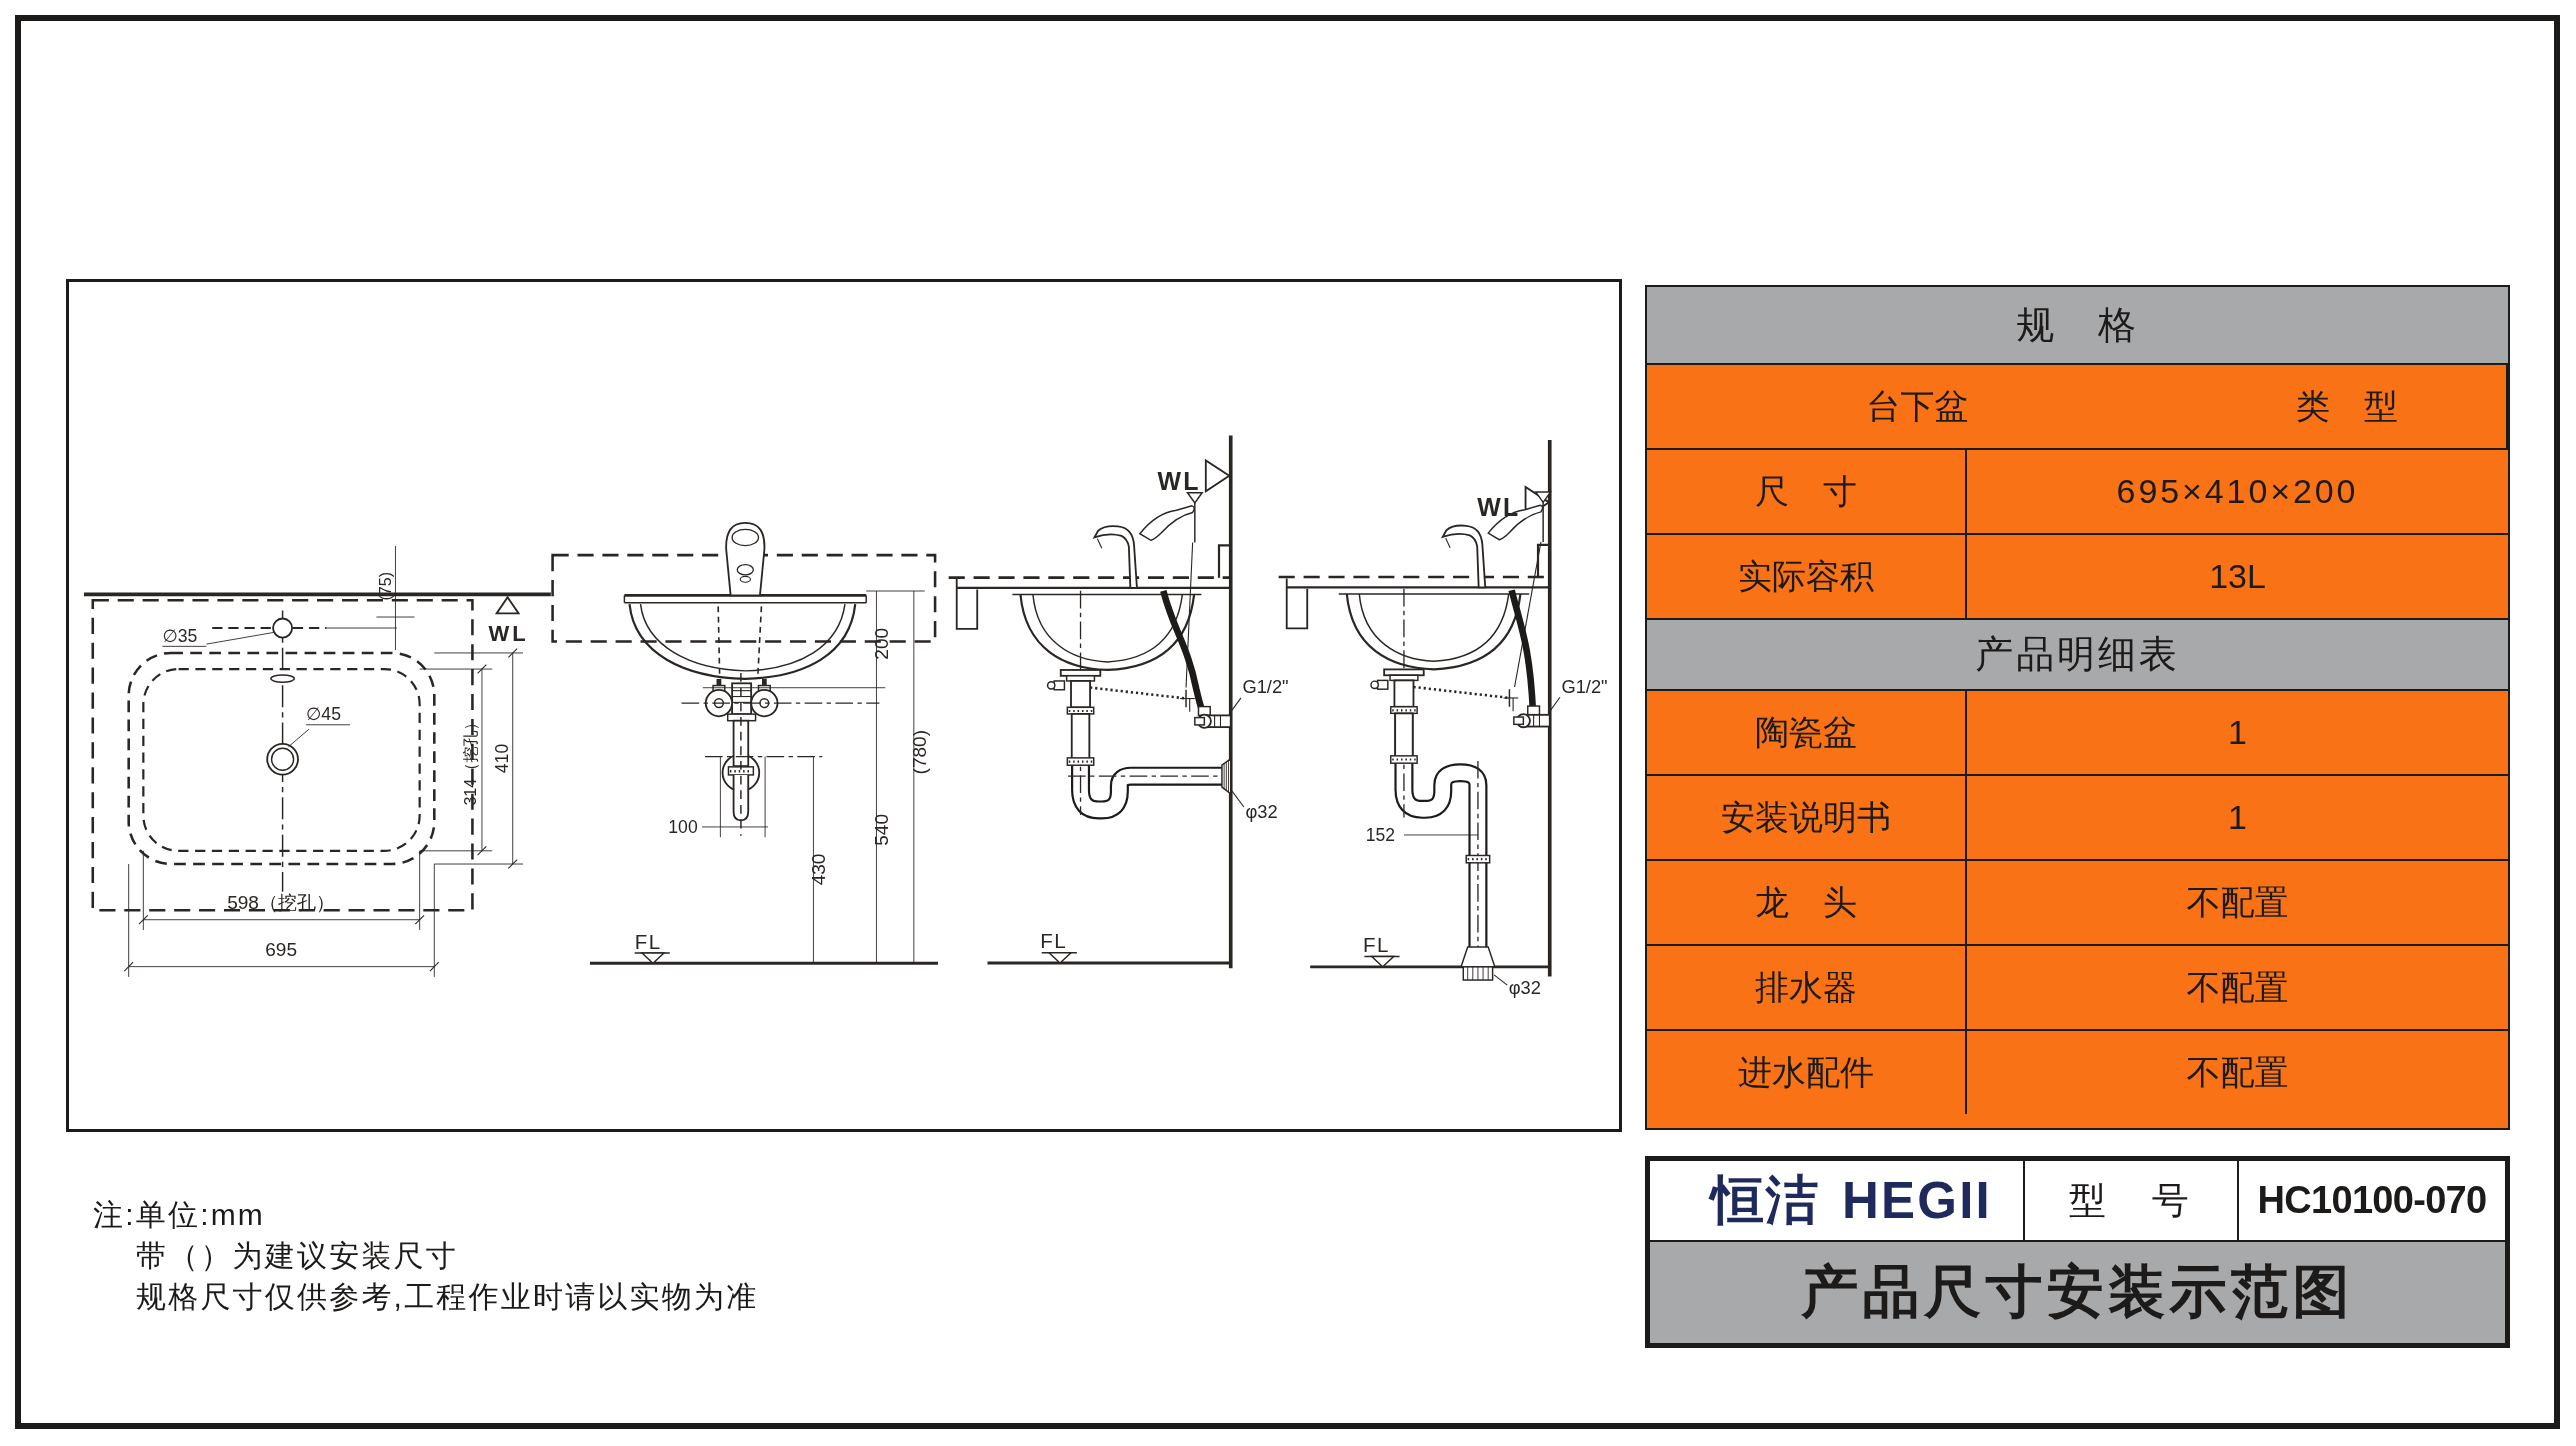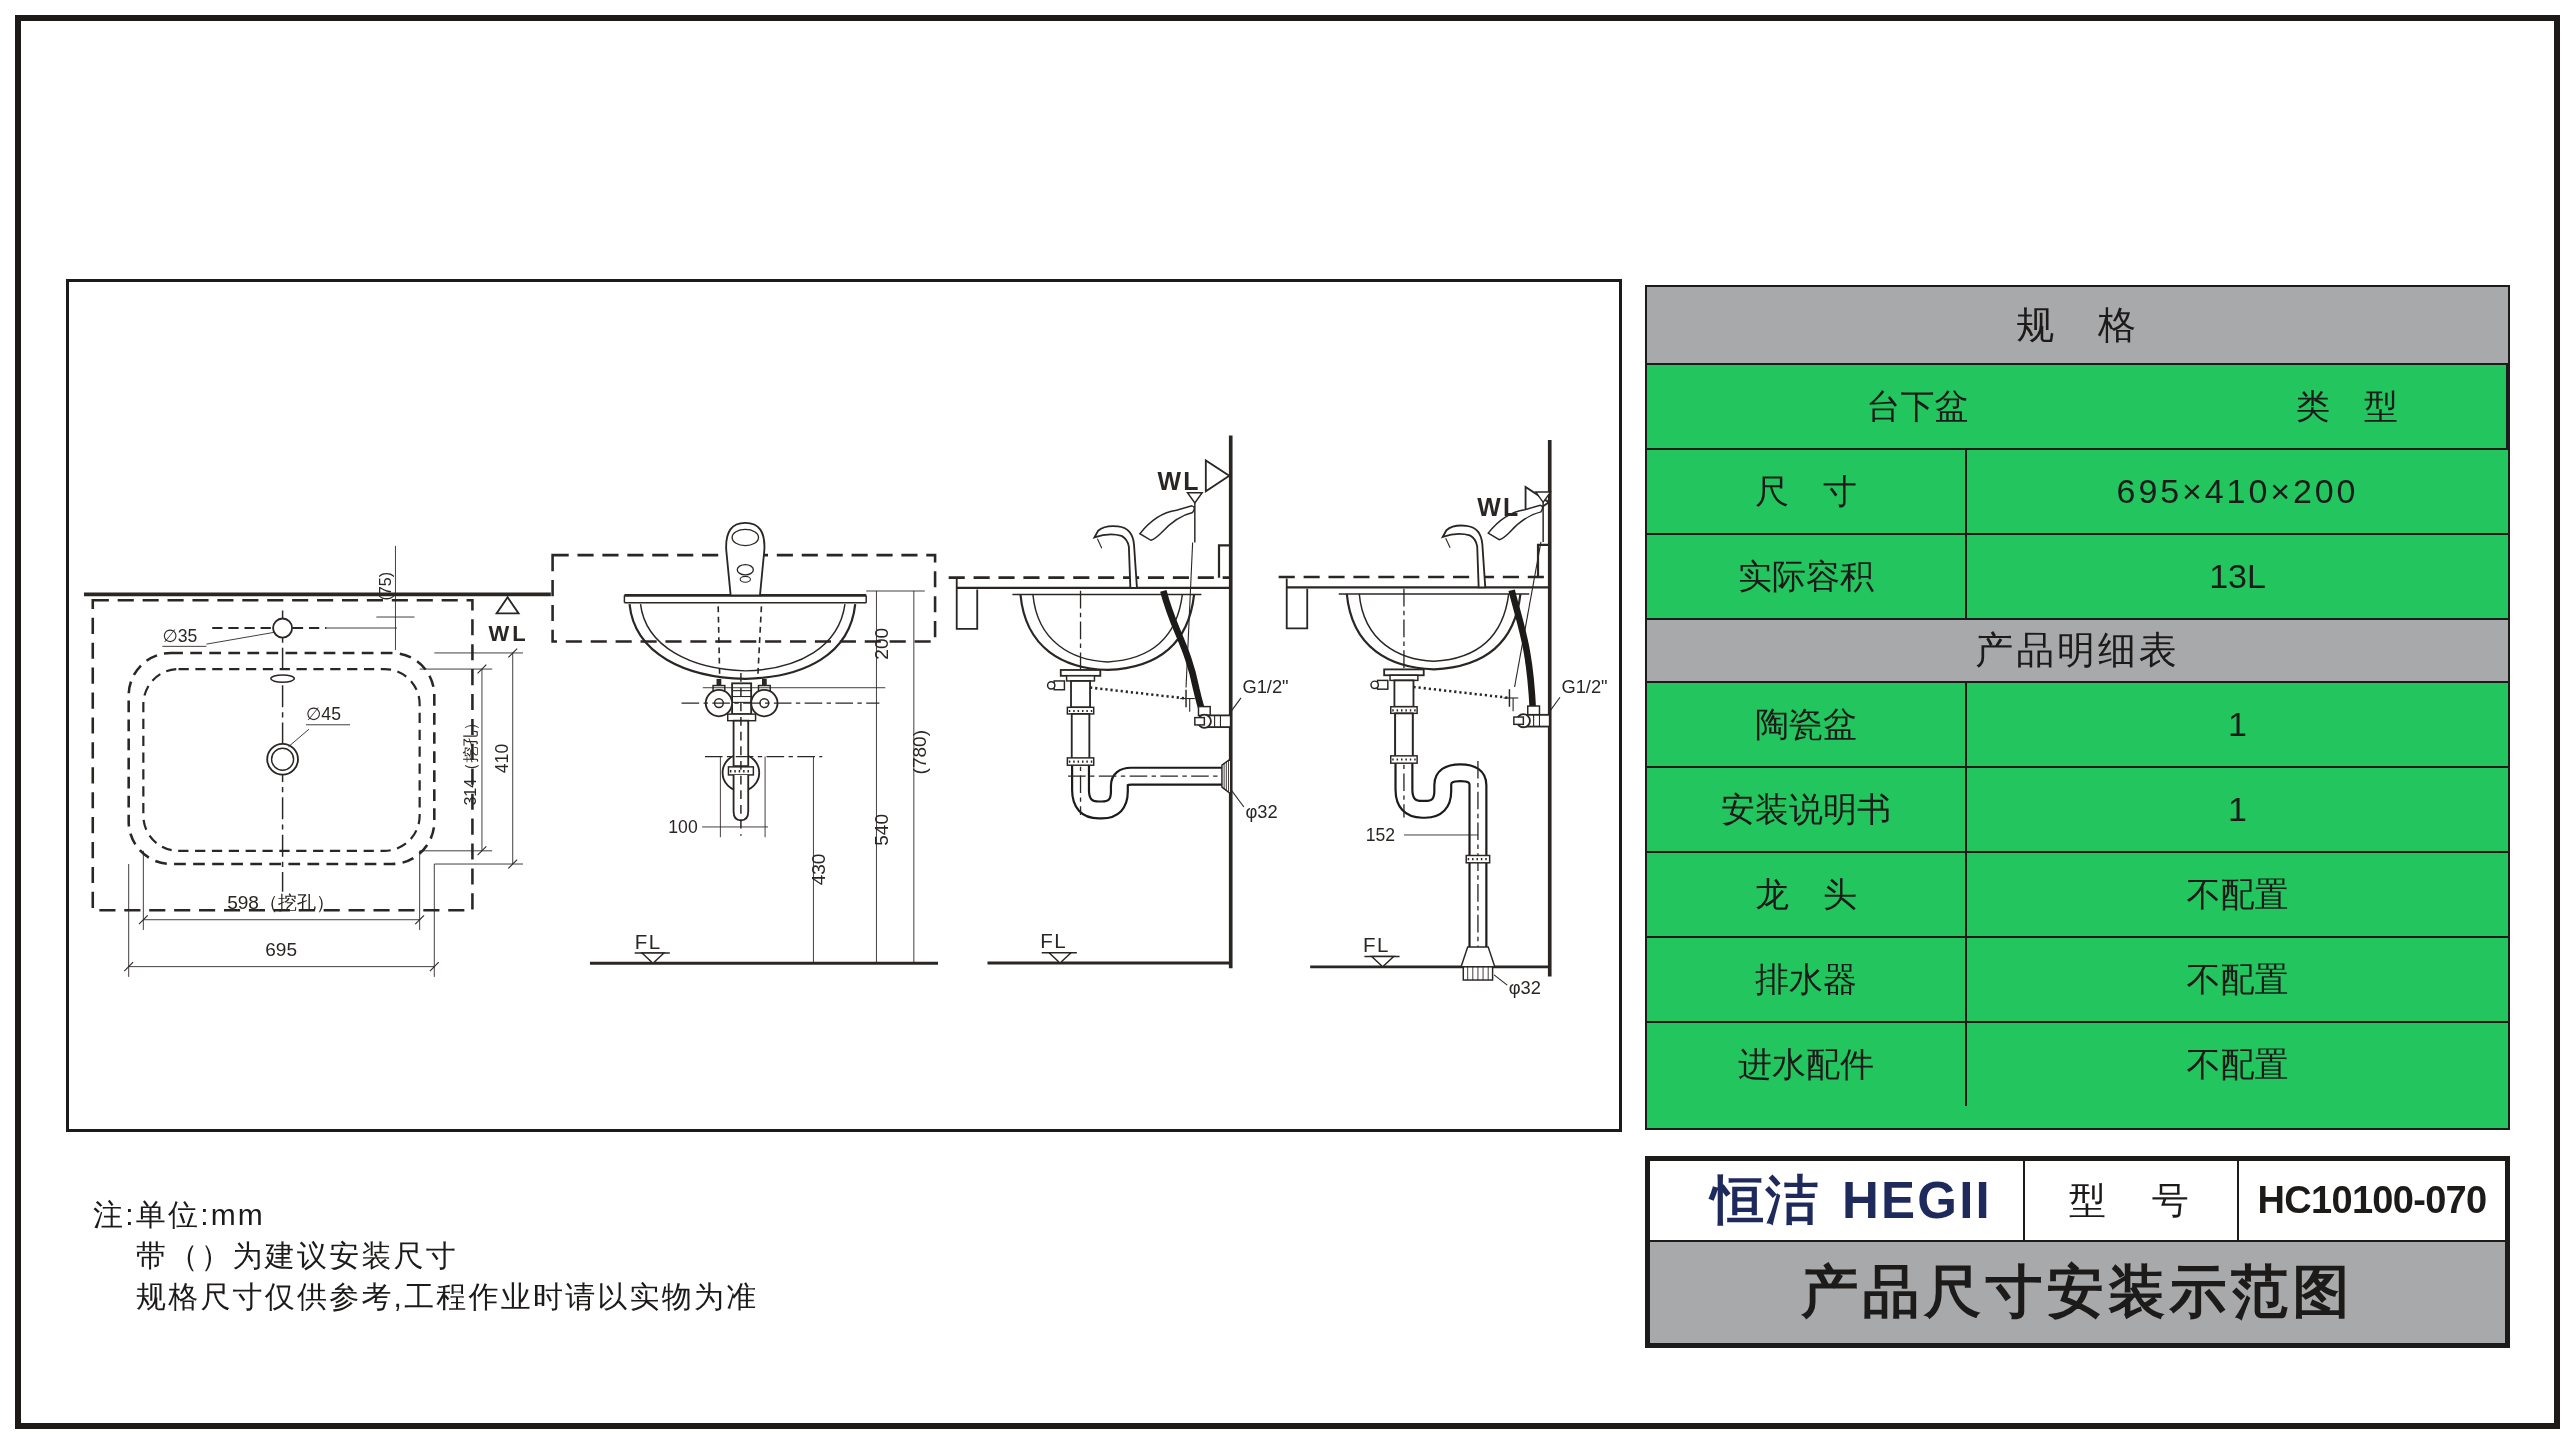--- a/index.html
+++ b/index.html
@@ -7,21 +7,21 @@
   .abs{position:absolute;}
   
   #page-border{left:14.7px;top:14.7px;width:2545px;height:1414px;border:6.6px solid #1d1b1a;box-sizing:border-box;}
   
   #drawing-panel{left:66px;top:279px;width:1556px;height:853px;border:3.7px solid #1d1b1a;box-sizing:border-box;background:#fff;}
   #drawing-panel svg{position:absolute;overflow:visible;}
   svg text{font-family:"Liberation Sans",sans-serif;fill:#2a2624;stroke:none;}
   svg .ln{stroke:#2a2624;fill:none;}
   svg .wh{fill:#ffffff;stroke:#2a2624;}
   
-  #spec-table{left:1645px;top:285px;width:865px;height:845px;border:2.9px solid #1d1b1a;box-sizing:border-box;display:flex;flex-direction:column;background:#22c55e;overflow:hidden;}
+  #spec-table{left:1645px;top:285px;width:865px;height:845px;border:2.9px solid #1d1b1a;box-sizing:border-box;display:flex;flex-direction:column;background:#f97316;overflow:hidden;}
   .trow{display:flex;flex:0 0 auto;box-sizing:border-box;border-top:2.2px solid #1d1b1a;}
   .trow.first{border-top:none;}
   .thead{background:#a8a9ab;align-items:center;justify-content:center;font-size:38px;letter-spacing:2.9px;}
   .tcell{display:flex;align-items:center;justify-content:center;box-sizing:border-box;font-size:34px;}
   .tcell.lab{width:320px;border-right:2.2px solid #1d1b1a;}
   .tcell.val{flex:1;}
   
   #title-block{left:1645px;top:1156px;width:865px;height:192px;border:5.1px solid #1d1b1a;box-sizing:border-box;display:flex;flex-direction:column;background:#fff;}
   #tb-top{flex:0 0 81px;display:flex;box-sizing:border-box;border-bottom:2.9px solid #1d1b1a;}
   #tb-logo{width:375px;display:flex;align-items:center;justify-content:center;border-right:2.2px solid #1d1b1a;box-sizing:border-box;padding-left:30px;}
@@ -283,21 +283,21 @@
   </div>
   <div class="trow" style="height:85px">
     <div class="tcell lab">尺　寸</div>
     <div class="tcell val" style="letter-spacing:2.9px">695×410×200</div>
   </div>
   <div class="trow" style="height:85px">
     <div class="tcell lab">实际容积</div>
     <div class="tcell val">13L</div>
   </div>
 
-  <div class="trow thead" style="height:63px">
+  <div class="trow thead" style="height:71px">
       <span>产品明细表</span>
     </div>
 
   <div class="trow" style="height:85px">
     <div class="tcell lab">陶瓷盆</div>
     <div class="tcell val">1</div>
   </div>
   <div class="trow" style="height:85px">
     <div class="tcell lab">安装说明书</div>
     <div class="tcell val">1</div>

